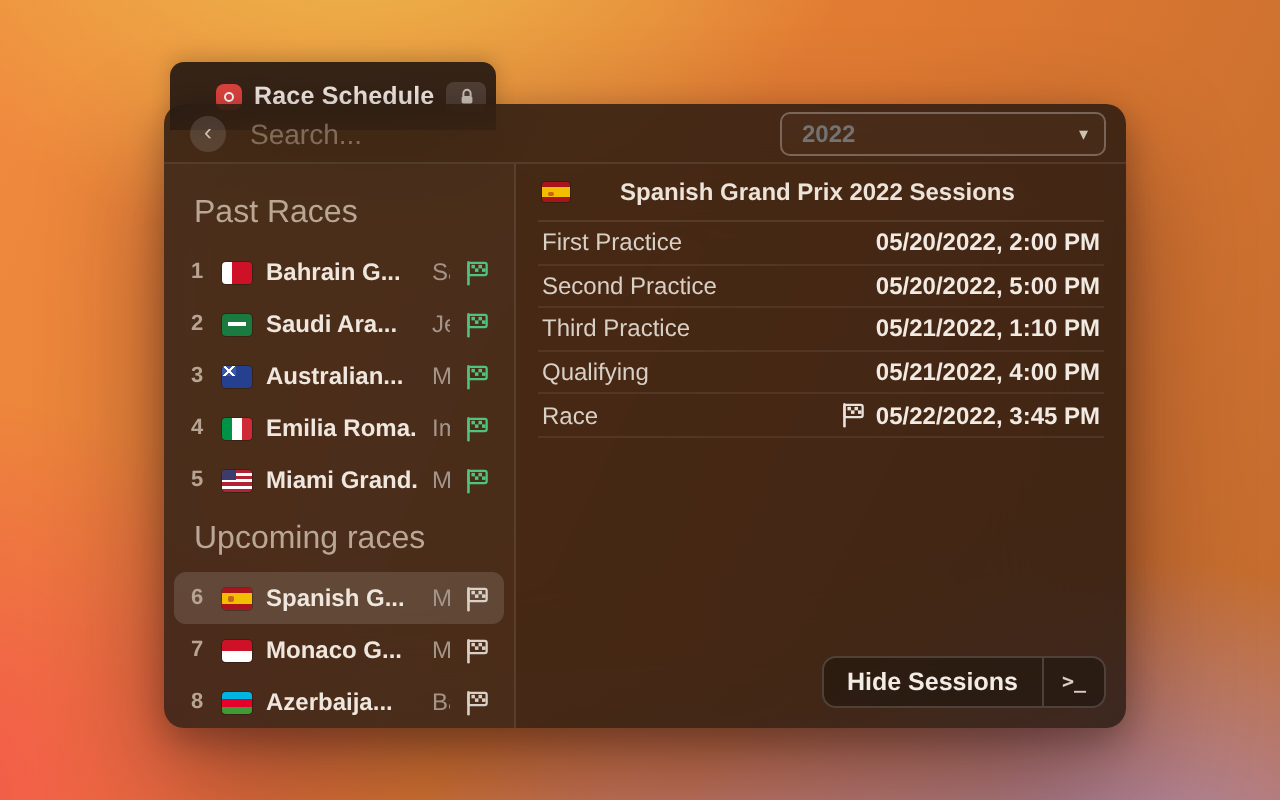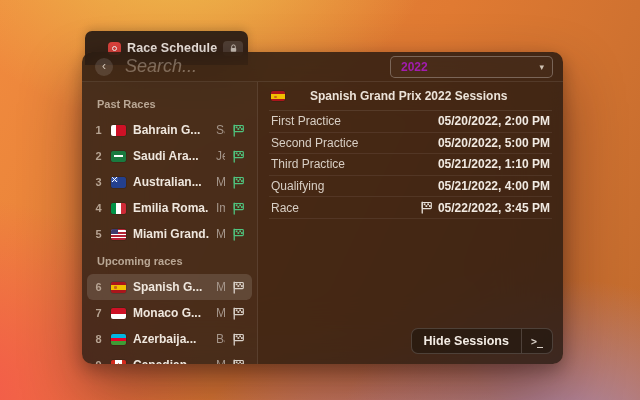--- a/index.html
+++ b/index.html
@@ -52,36 +52,36 @@
   .toolbar {
     height:30px; flex:0 0 30px; display:flex; align-items:center;
     padding:0 10px 0 13px; border-bottom:1px solid rgba(255,255,255,0.09);
   }
   .back-btn {
     width:18px; height:18px; border-radius:50%; background:rgba(255,255,255,0.12);
     display:flex; align-items:center; justify-content:center;
     color:#cfc2b4; font-size:12px; line-height:1; cursor:pointer; flex:0 0 auto;
   }
   .back-btn span { margin-top:-1px; }
-  .search-placeholder { margin-left:12px; font-size:18px; color:rgba(235,219,203,0.38); flex:1 1 auto;font-style:italic; }
+  .search-placeholder { margin-left:12px; font-size:14px; color:rgba(235,219,203,0.38); flex:1 1 auto; }
   .year-select {
     width:163px; height:22px; border:1px solid rgba(255,255,255,0.28); border-radius:5px;
     display:flex; align-items:center; justify-content:space-between;
     padding:0 8px 0 10px; cursor:pointer; background:rgba(255,255,255,0.02);
   }
-  .year-select .val { font-size:12px; font-weight:700; color:#a21caf; }
+  .year-select .val { font-size:12px; font-weight:700; color:#737373; }
   .year-select .chev { font-size:9px; color:#cfc2b4; }
 
   
   .content { flex:1 1 auto; display:flex; min-height:0; }
   .sidebar {
     width:176px; flex:0 0 176px; border-right:1px solid rgba(255,255,255,0.09);
     background:rgba(255,255,255,0.025); padding-top:8px; overflow:hidden;
   }
-  .section-label { font-size:11px; font-weight:700; color:#b9a795; margin:8px 0 7px 15px; }
+  .section-label { font-size:16px; font-weight:400; color:#b9a795; margin:8px 0 7px 15px; }
   .race-row {
     height:26px; margin:0 5px; padding:0 7px 0 6px; border-radius:6px;
     display:flex; align-items:center; gap:7px; cursor:pointer;
   }
   .race-row.selected { background:rgba(255,255,255,0.13); }
   .race-num { width:11px; text-align:center; font-size:11px; font-weight:700; color:#b7a493; flex:0 0 auto; }
   .mini-flag { width:15px; height:11px; border-radius:2px; flex:0 0 auto; box-shadow:0 0 0 0.5px rgba(0,0,0,0.25); background-size:cover; position:relative; overflow:hidden; }
   .race-name { font-size:12px; font-weight:600; color:#efe7de; white-space:nowrap; overflow:hidden; width:76px; flex:0 0 auto; }
   .race-loc { font-size:12px; color:#a4958a; white-space:nowrap; overflow:hidden; flex:1 1 auto; }
   .race-flag-icon { flex:0 0 auto; display:flex; }

